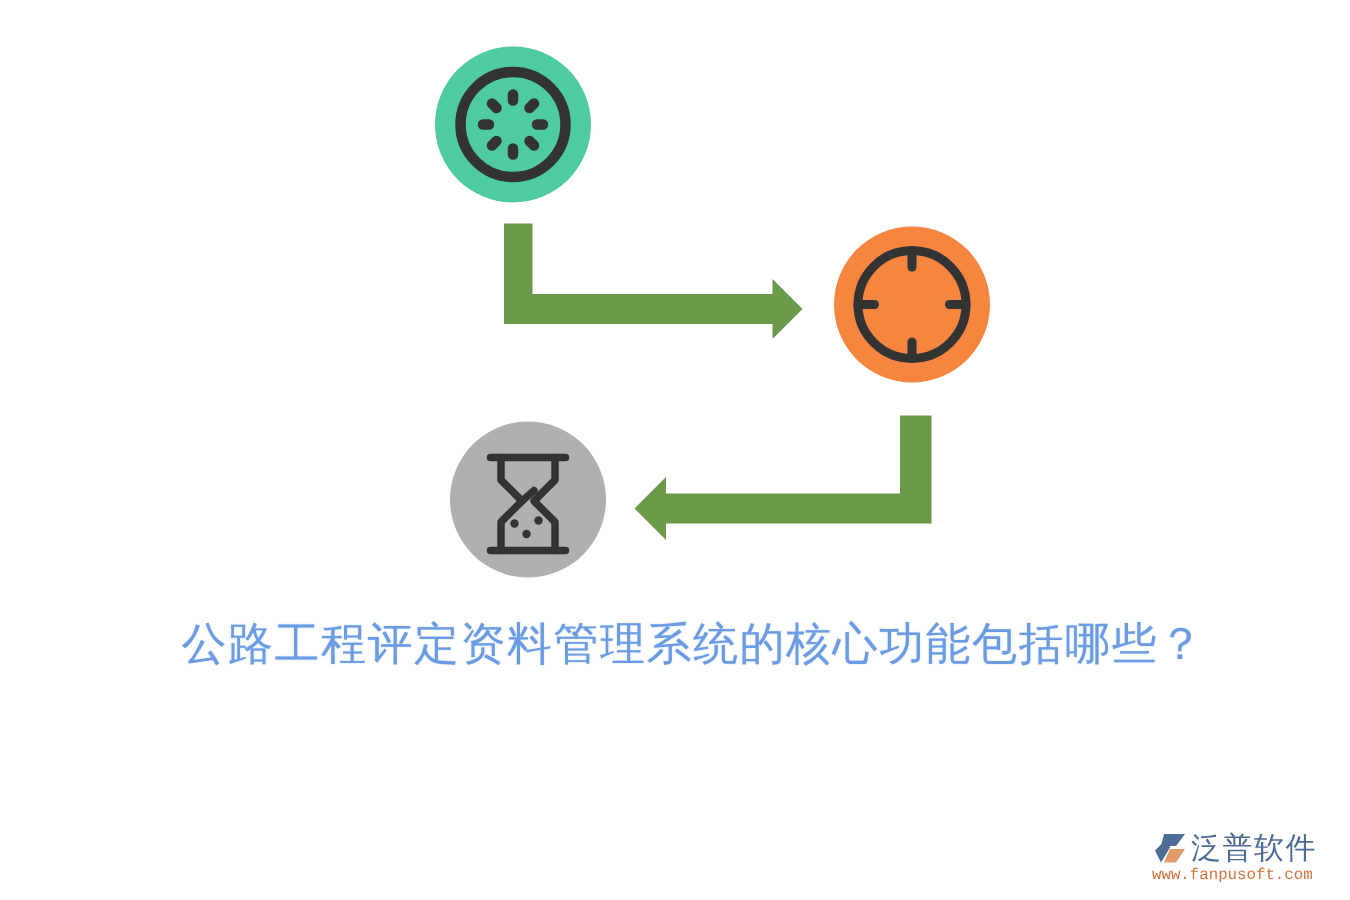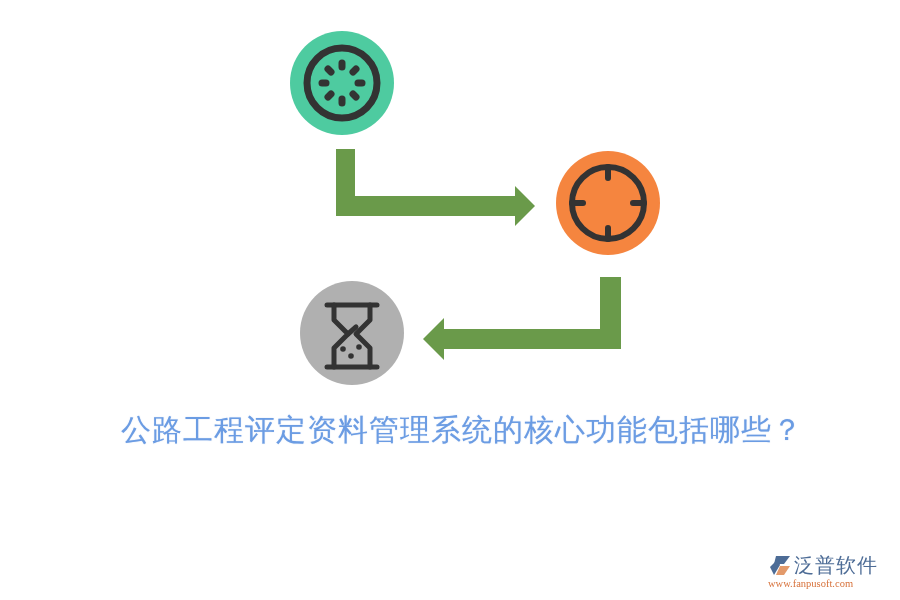--- a/index.html
+++ b/index.html
@@ -20,21 +20,21 @@
     .logo {
       position: absolute; left: 768px; top: 553px; width: 128px; height: 40px;
     }
     .logo .brand {
       position: absolute; left: 26px; top: 0px;
       font-family: "DejaVu Sans", "Liberation Sans", sans-serif;
       font-size: 20px; line-height: 24px; color: #4d6c96; letter-spacing: 1px;
     }
     .logo .url {
       position: absolute; left: 0px; top: 25px; width: 130px;
-      font-family: Liberation Serif, serif;
+      font-family: Liberation Mono, monospace;
       font-size: 10.5px; line-height: 12px; color: #d7713a;
     }
     .logo svg { position: absolute; left: 0; top: 2px; }
   </style>
 </head>
 <body>
 
 <svg class="canvas" width="900" height="600" viewBox="0 0 900 600" xmlns="http://www.w3.org/2000/svg">
 
   <g>

